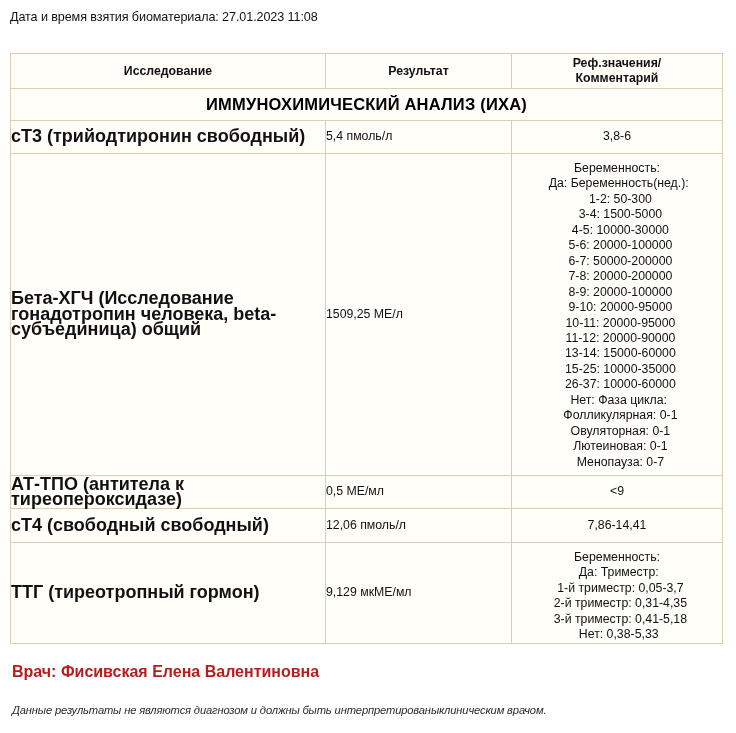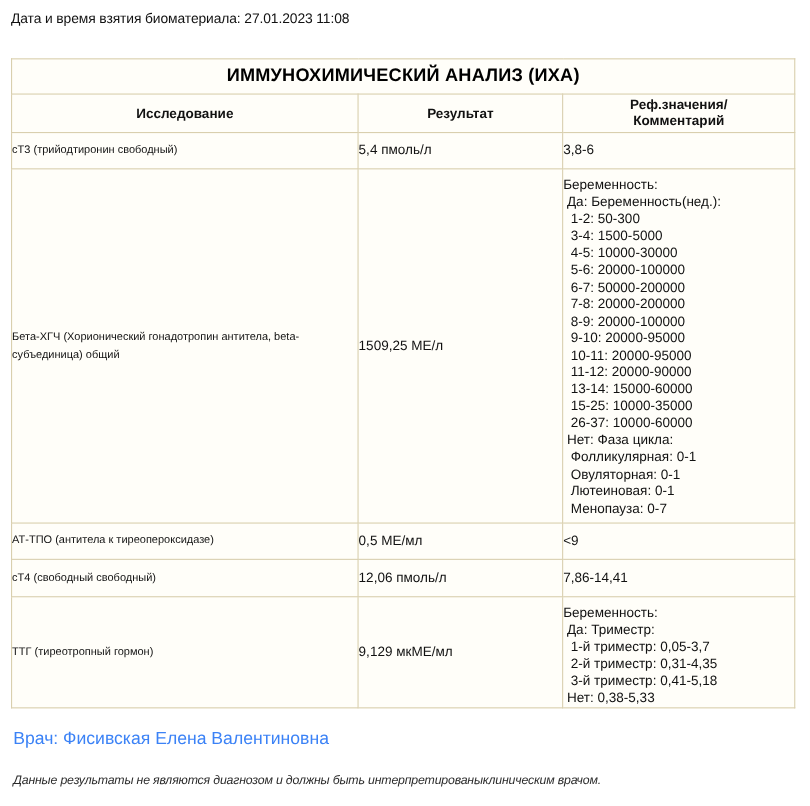--- a/index.html
+++ b/index.html
@@ -59,58 +59,60 @@
   .col-head {
     text-align: center;
     font-size: 12.3px;
     font-weight: bold;
     line-height: 14.5px;
     height: 34px;
     padding: 2px 3px;
   }
 
   .c-name {
-    font-size: 10px;
-    font-weight: normal;
+    font-size: 18px;
+    font-weight: bold;
     padding: 6px 8px 6px 7px;
     line-height: 15.5px;
     vertical-align: middle;
   }
   .c-result {
     font-size: 12.3px;
     padding: 6px 6px 6px 7px;
     line-height: 15.5px;
     vertical-align: middle;
     margin-top: 36px;
   }
   .c-ref {
     font-size: 12.3px;
     padding: 6px 6px 6px 7px;
     line-height: 15.5px;
     vertical-align: middle;
+    text-align: center;
   }
   .c-ref.top {
     vertical-align: top;
     padding-top: 7px;
   }
 
   .ref-list {
     white-space: pre;
     line-height: 15.45px;
     font-size: 12.3px;
   }
 
   
   .doctor {
     position: absolute;
     left: 12px;
     top: 663px;
     font-size: 16px;
-    color: #3b82f6;
+    color: #b91c1c;
     white-space: nowrap;
+    font-weight: bold;
   }
   .disclaimer {
     position: absolute;
     left: 12px;
     top: 704px;
     font-size: 11.2px;
     font-style: italic;
     color: #2b2b2b;
     white-space: nowrap;
     letter-spacing: -0.15px;
@@ -124,37 +126,37 @@
 </div>
 
 <table class="report-table">
   <colgroup>
     <col style="width:315px">
     <col style="width:186px">
     <col style="width:211px">
   </colgroup>
   <tbody>
     <tr>
-      <td class="title-cell" colspan="3">ИММУНОХИМИЧЕСКИЙ АНАЛИЗ (ИХА)</td>
-    </tr>
-    <tr>
       <td class="col-head">Исследование</td>
       <td class="col-head">Результат</td>
       <td class="col-head ref-list">Реф.значения/
 Комментарий</td>
     </tr>
+    <tr>
+      <td class="title-cell" colspan="3">ИММУНОХИМИЧЕСКИЙ АНАЛИЗ (ИХА)</td>
+    </tr>
 
     <tr style="height:33px">
       <td class="c-name">сТ3 (трийодтиронин свободный)</td>
       <td class="c-result">5,4 пмоль/л</td>
       <td class="c-ref">3,8-6</td>
     </tr>
 
     <tr style="height:322px">
-      <td class="c-name">Бета-ХГЧ (Хорионический гонадотропин антитела, beta-субъединица) общий</td>
+      <td class="c-name">Бета-ХГЧ (Исследование гонадотропин человека, beta-субъединица) общий</td>
       <td class="c-result">1509,25 МЕ/л</td>
       <td class="c-ref top ref-list">Беременность:
  Да: Беременность(нед.):
   1-2: 50-300
   3-4: 1500-5000
   4-5: 10000-30000
   5-6: 20000-100000
   6-7: 50000-200000
   7-8: 20000-200000
   8-9: 20000-100000

